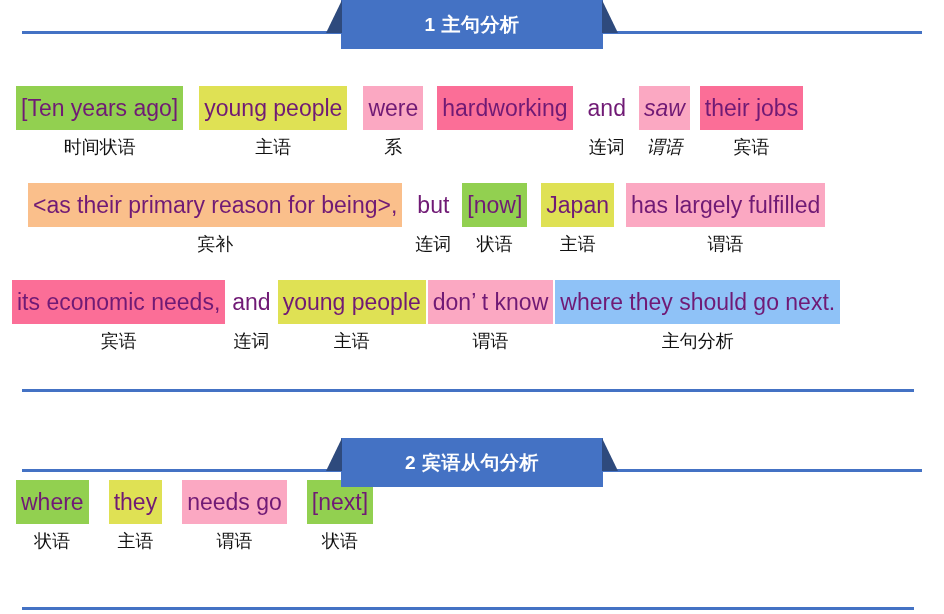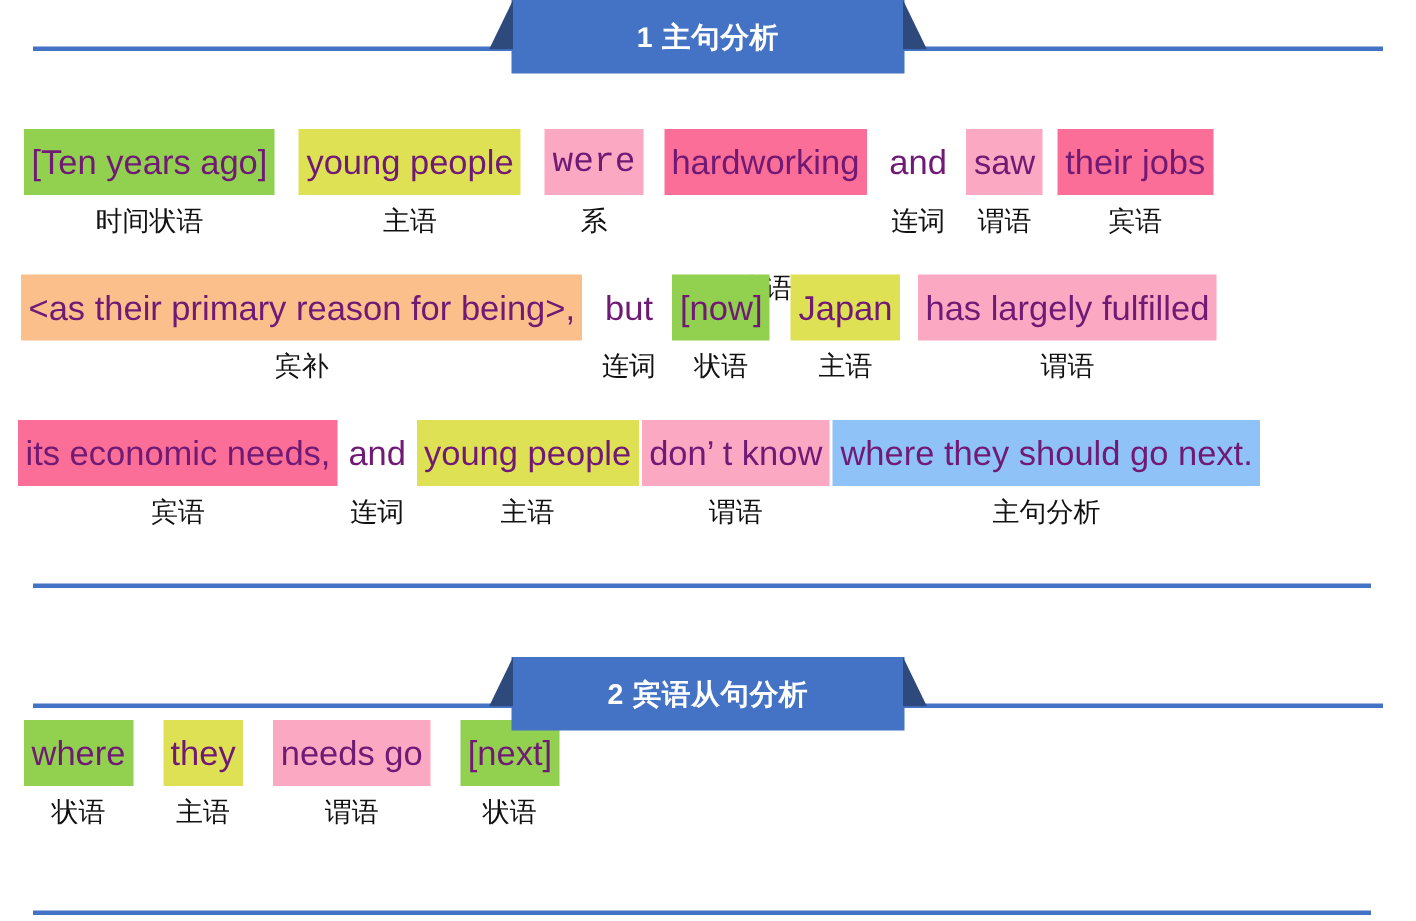--- a/index.html
+++ b/index.html
@@ -110,42 +110,42 @@
   <div class="row" style="top:86px; padding-left:16px;">
     <div class="chunk">
       <div class="en" style="background: rgb(146, 208, 80);">[Ten years ago]</div>
       <div class="zh">时间状语</div>
     </div>
     <div class="chunk" style="margin-left:16px;">
       <div class="en" style="background: rgb(223, 225, 84);">young people</div>
       <div class="zh">主语</div>
     </div>
     <div class="chunk" style="margin-left:16px;">
-      <div class="en" style="background: rgb(251, 168, 194); font-family: Liberation Mono, monospace;">were</div>
+      <div class="en" style="background: rgb(251, 168, 194);">were</div>
       <div class="zh">系</div>
     </div>
     <div class="chunk" style="margin-left:14px;gap:45px;">
       <div class="en" style="background: rgb(251, 110, 151);">hardworking</div>
       <div class="zh">表语</div>
     </div>
     <div class="chunk" style="margin-left:10px;">
       <div class="en" style="background: transparent;">and</div>
       <div class="zh">连词</div>
     </div>
-    <div class="chunk" style="margin-left:8px;">
+    <div class="chunk" style="margin-left:8px;font-style:italic;">
       <div class="en" style="background: rgb(251, 168, 194);">saw</div>
       <div class="zh">谓语</div>
     </div>
     <div class="chunk" style="margin-left:10px;">
       <div class="en" style="background: rgb(251, 110, 151);">their jobs</div>
       <div class="zh">宾语</div>
     </div>
   </div>
 
-  <div class="row" style="top:183px; padding-left:14px;">
+  <div class="row" style="top:183px; padding-left:28px;">
     <div class="chunk">
       <div class="en" style="background: rgb(250, 191, 139);">&lt;as their primary reason for being&gt;,</div>
       <div class="zh">宾补</div>
     </div>
     <div class="chunk" style="margin-left:10px;">
       <div class="en" style="background: transparent;">but</div>
       <div class="zh">连词</div>
     </div>
     <div class="chunk" style="margin-left:8px;">
       <div class="en" style="background: rgb(146, 208, 80);">[now]</div>

